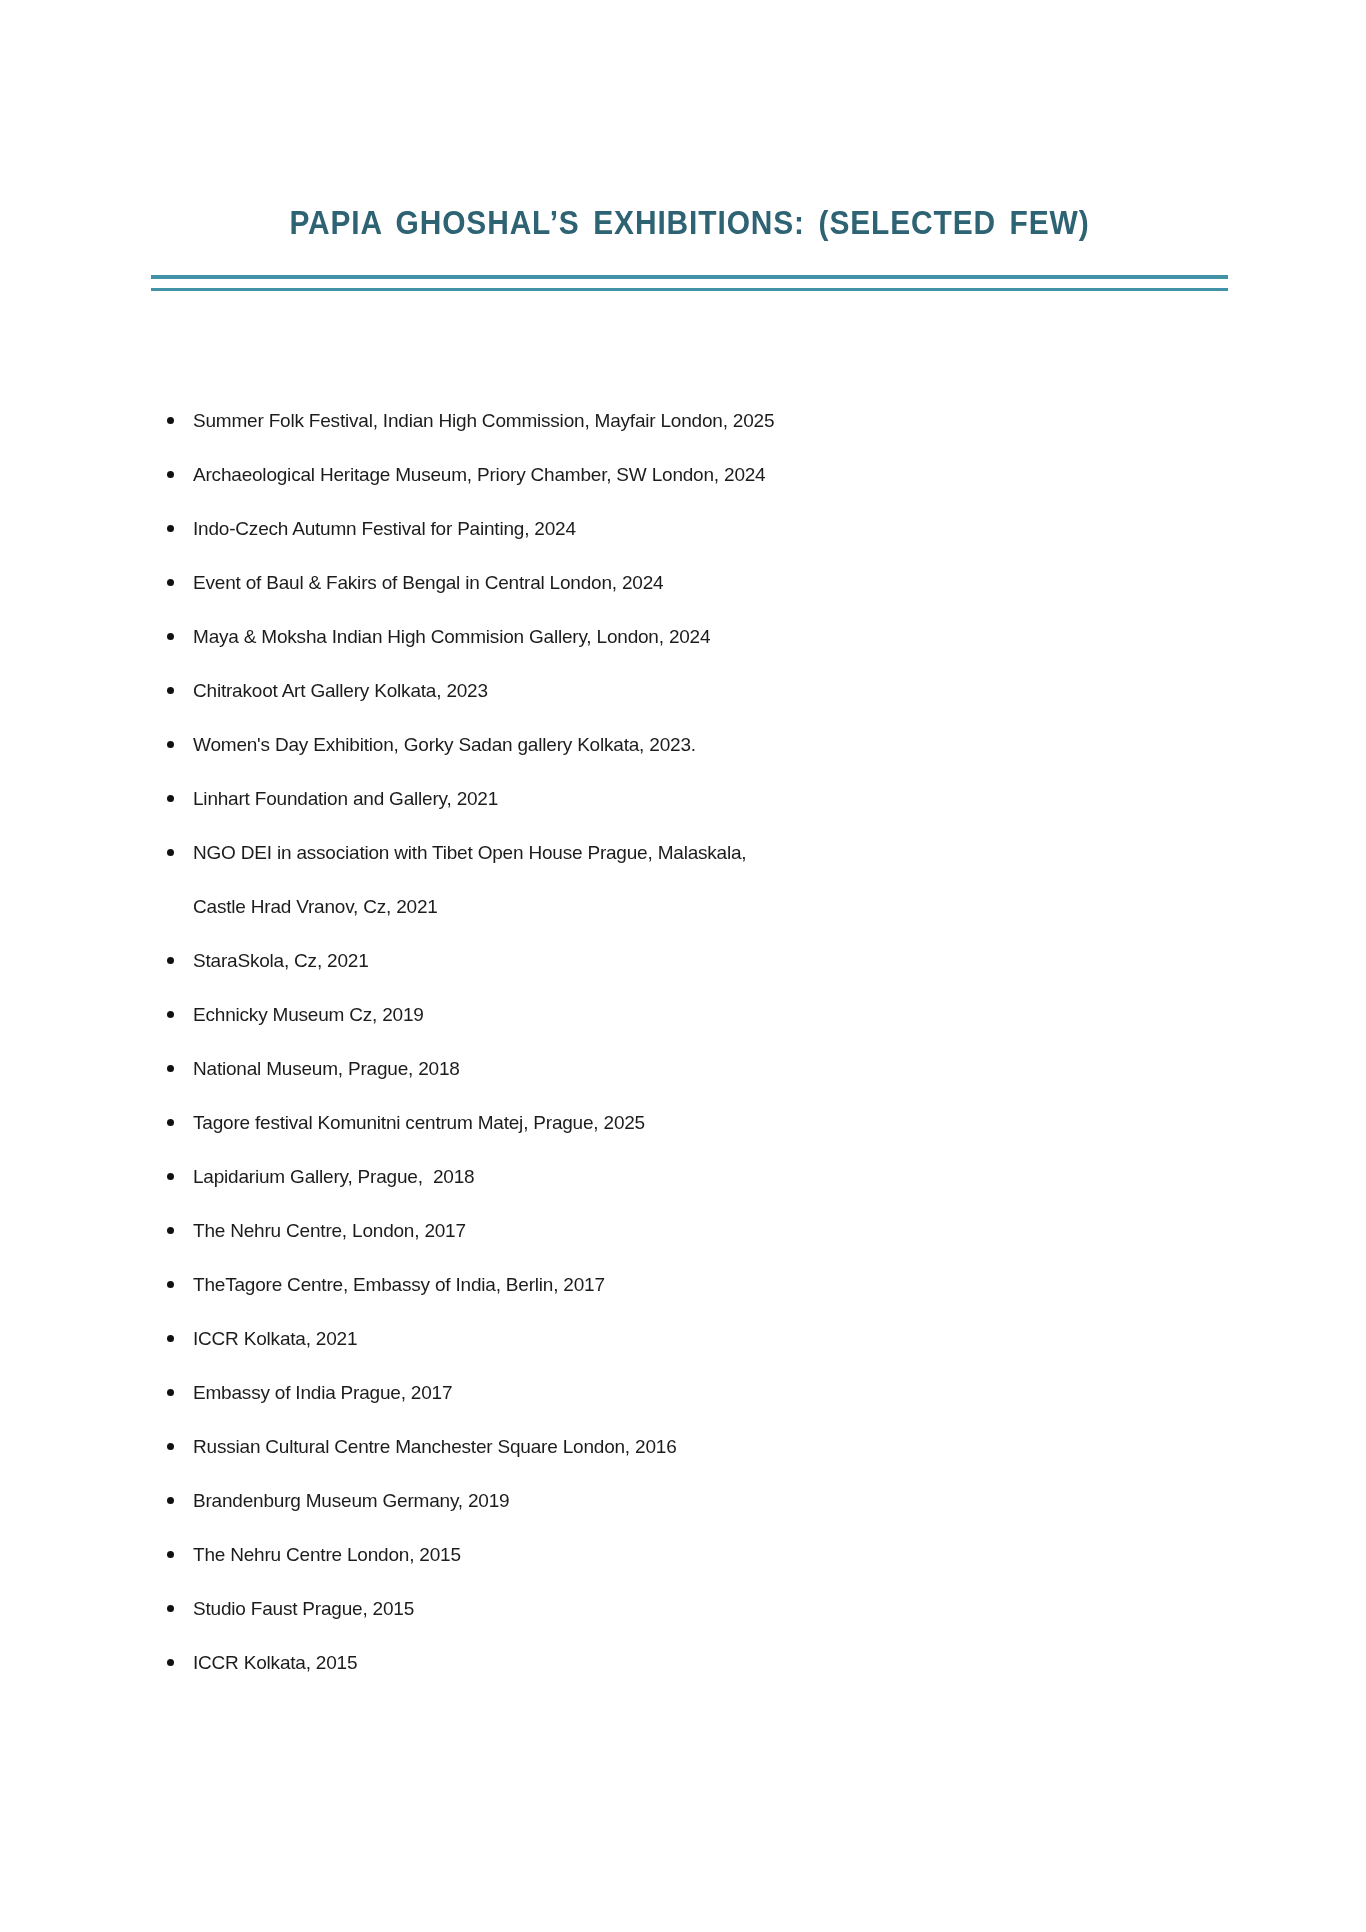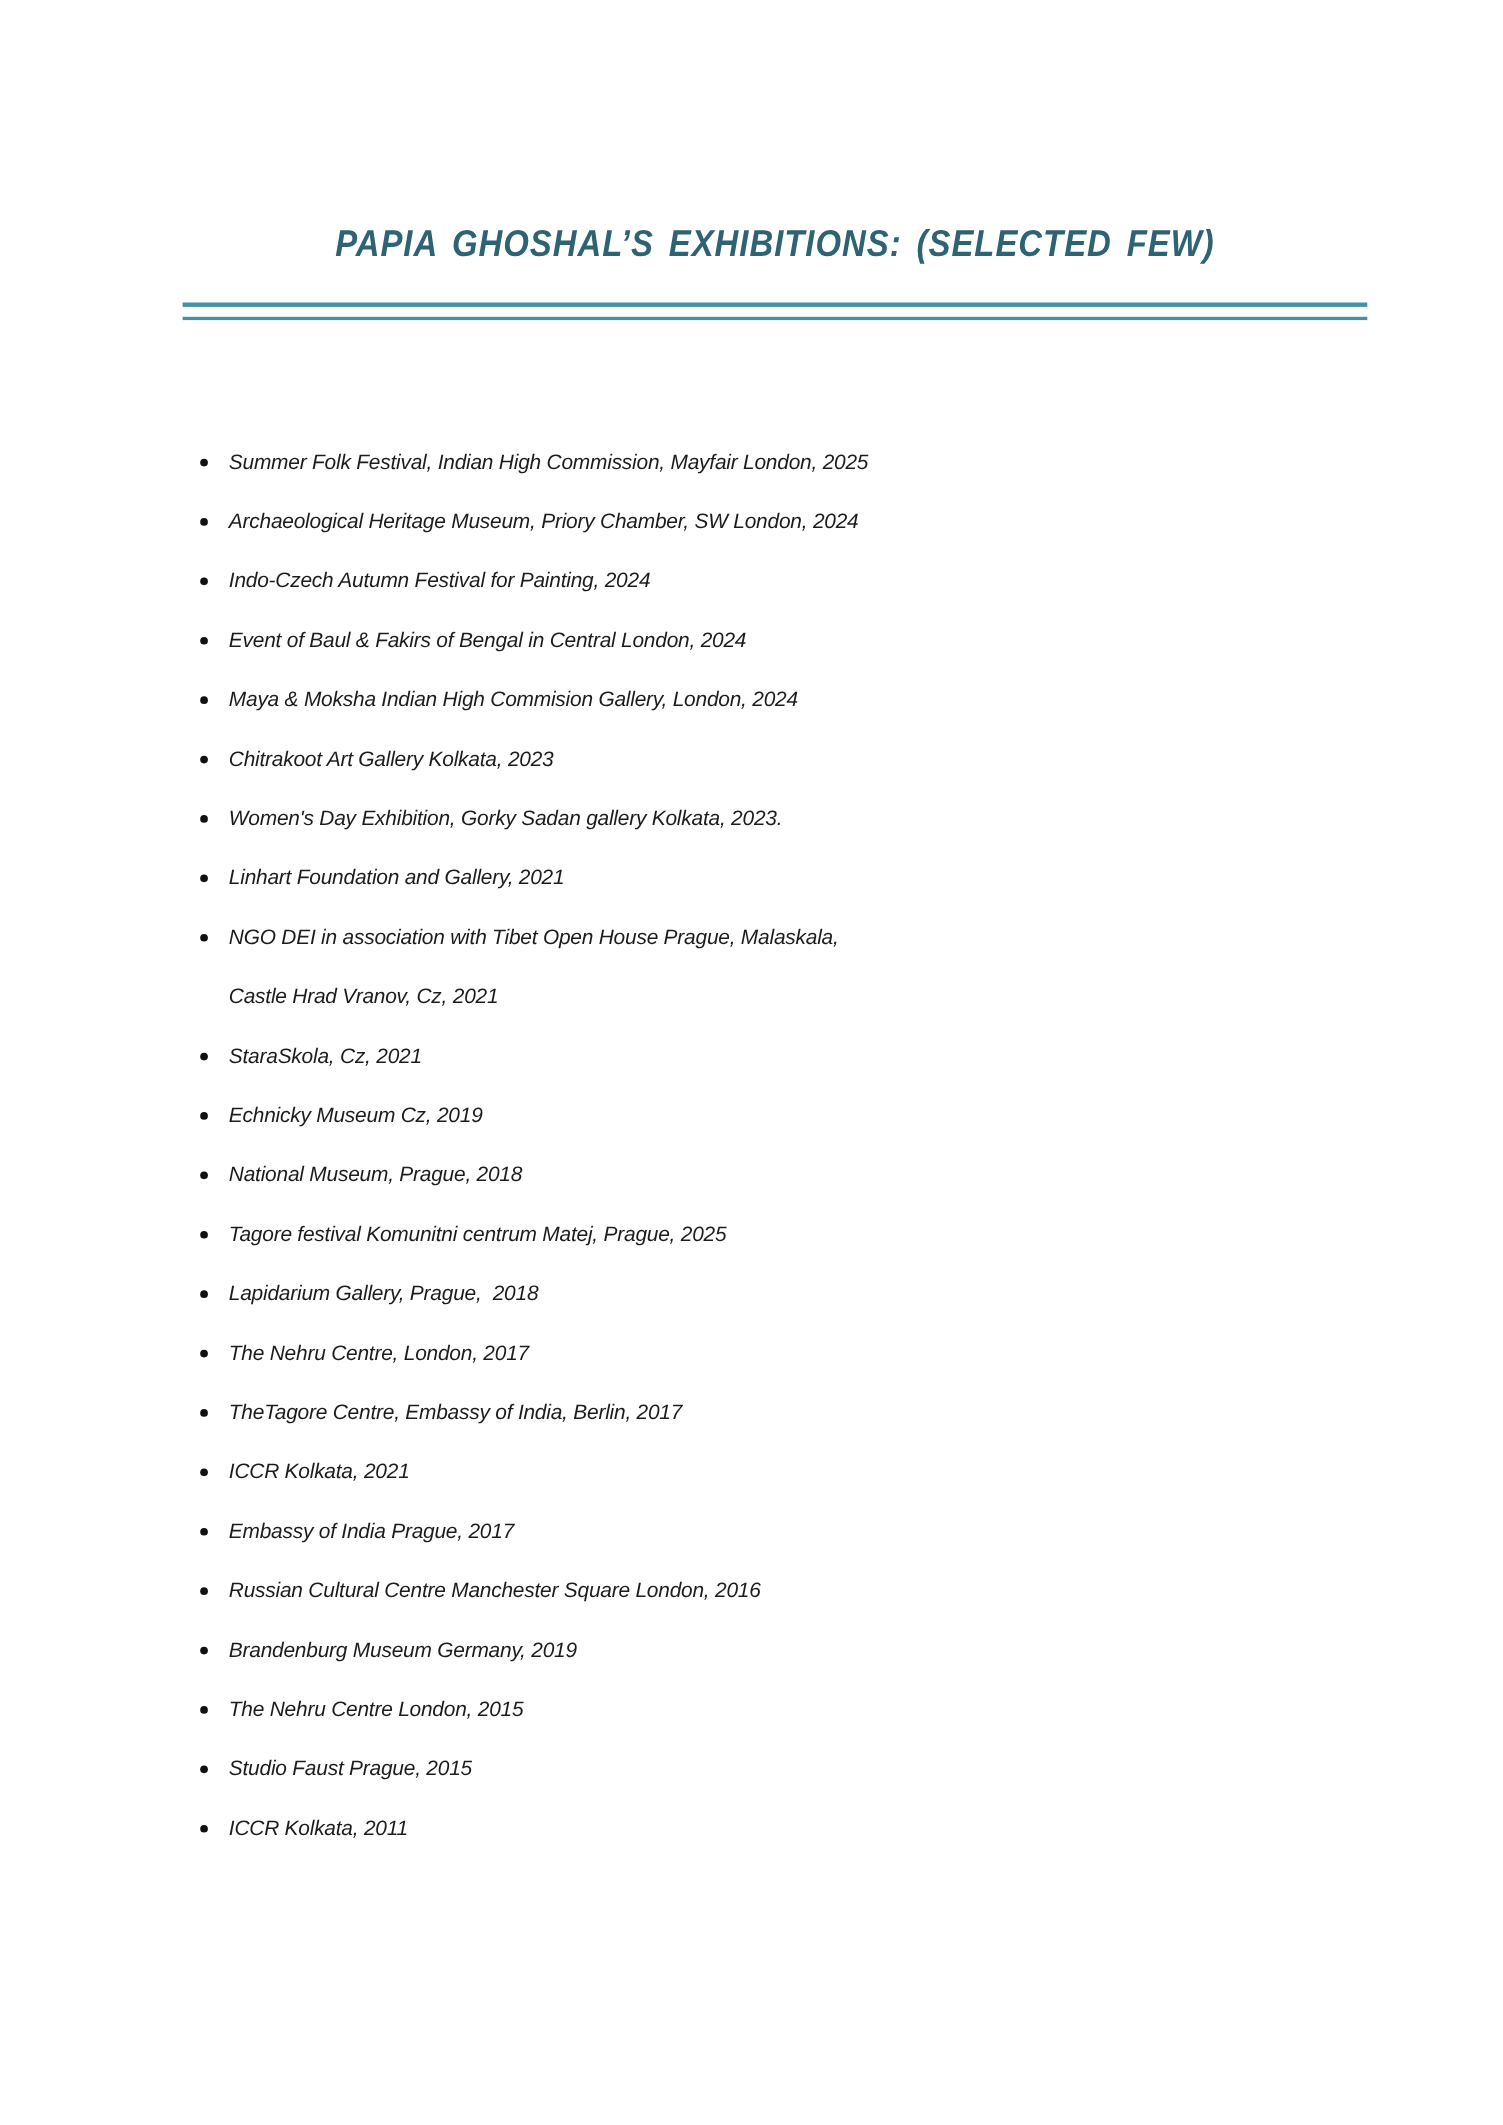--- a/index.html
+++ b/index.html
@@ -10,24 +10,23 @@
   .page {
     position: relative;
     width: 1366px;
     height: 1932px;
     background: var(--page-bg, #ffffff);
     font-family: "Liberation Sans", sans-serif;
     overflow: hidden;
   }
   .content {
     position: absolute;
-    left: 166px;
+    left: 151px;
     top: 203px;
     width: 1077px;
-    font-style: italic;
   }
   .title {
     margin: 0;
     text-align: center;
     color: var(--title-color, #2e6373);
     font-size: 34px;
     line-height: 38px;
     font-weight: 700;
     letter-spacing: 1px;
     word-spacing: 5px;
@@ -158,17 +157,17 @@
         <li class="exhibition-item">
           <span class="bullet"></span>
           <div class="line">The Nehru Centre London, 2015</div>
         </li>
         <li class="exhibition-item">
           <span class="bullet"></span>
           <div class="line">Studio Faust Prague, 2015</div>
         </li>
         <li class="exhibition-item">
           <span class="bullet"></span>
-          <div class="line">ICCR Kolkata, 2011</div>
+          <div class="line">ICCR Kolkata, 2015</div>
         </li>
       </ul>
   </div>
 </div>
 
 </body></html>

